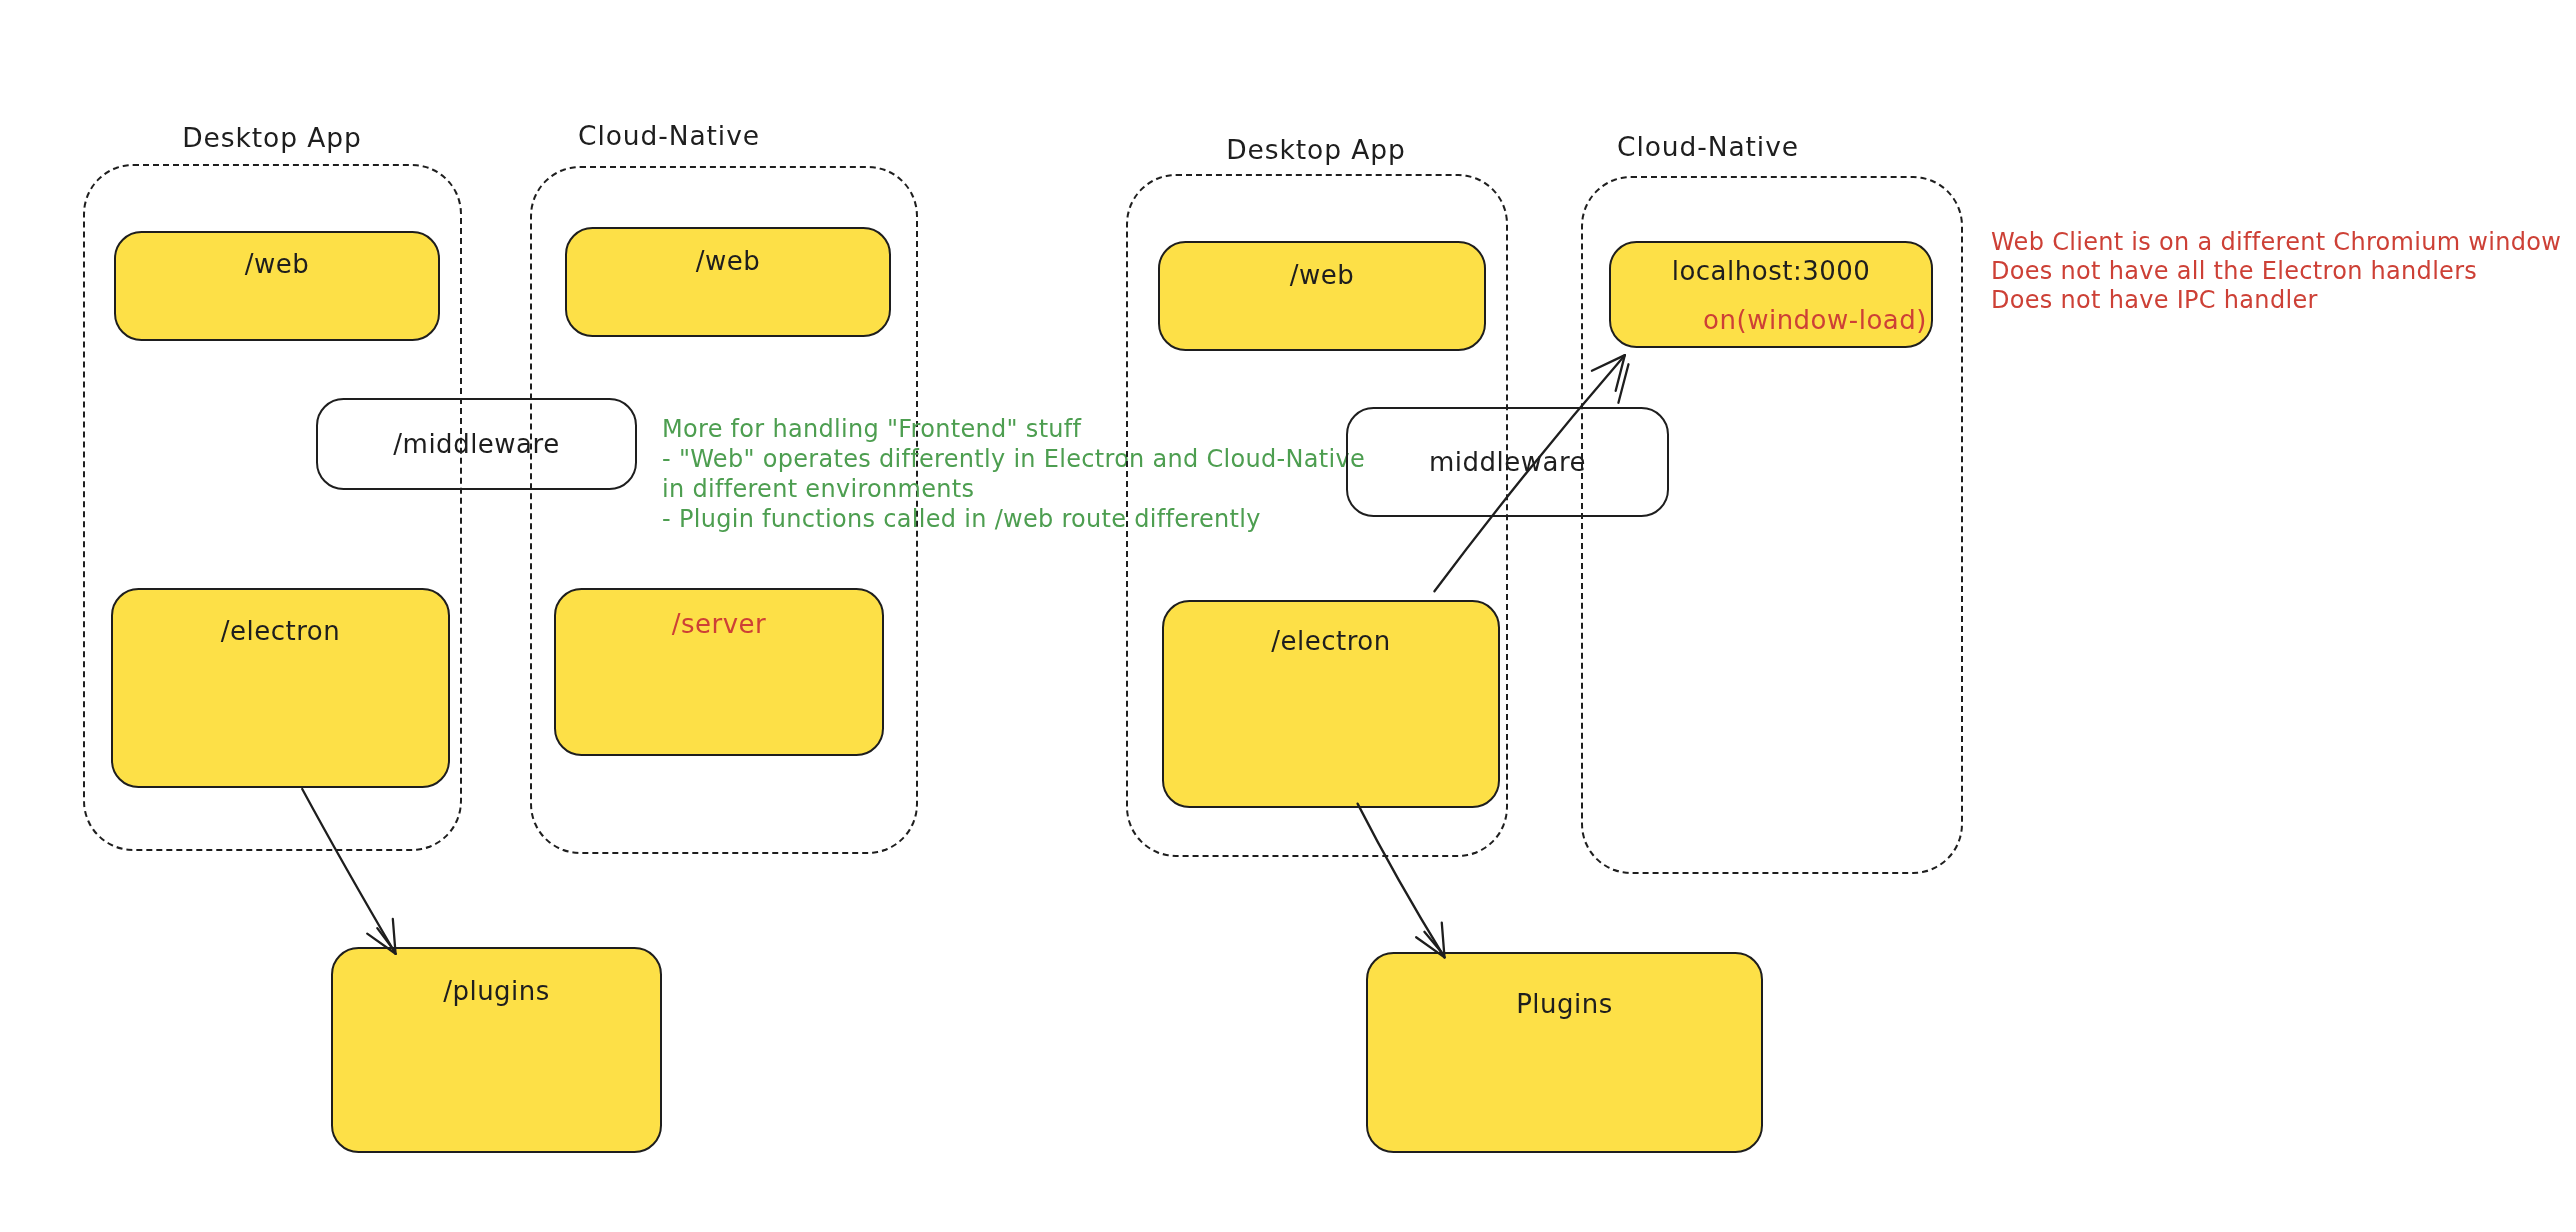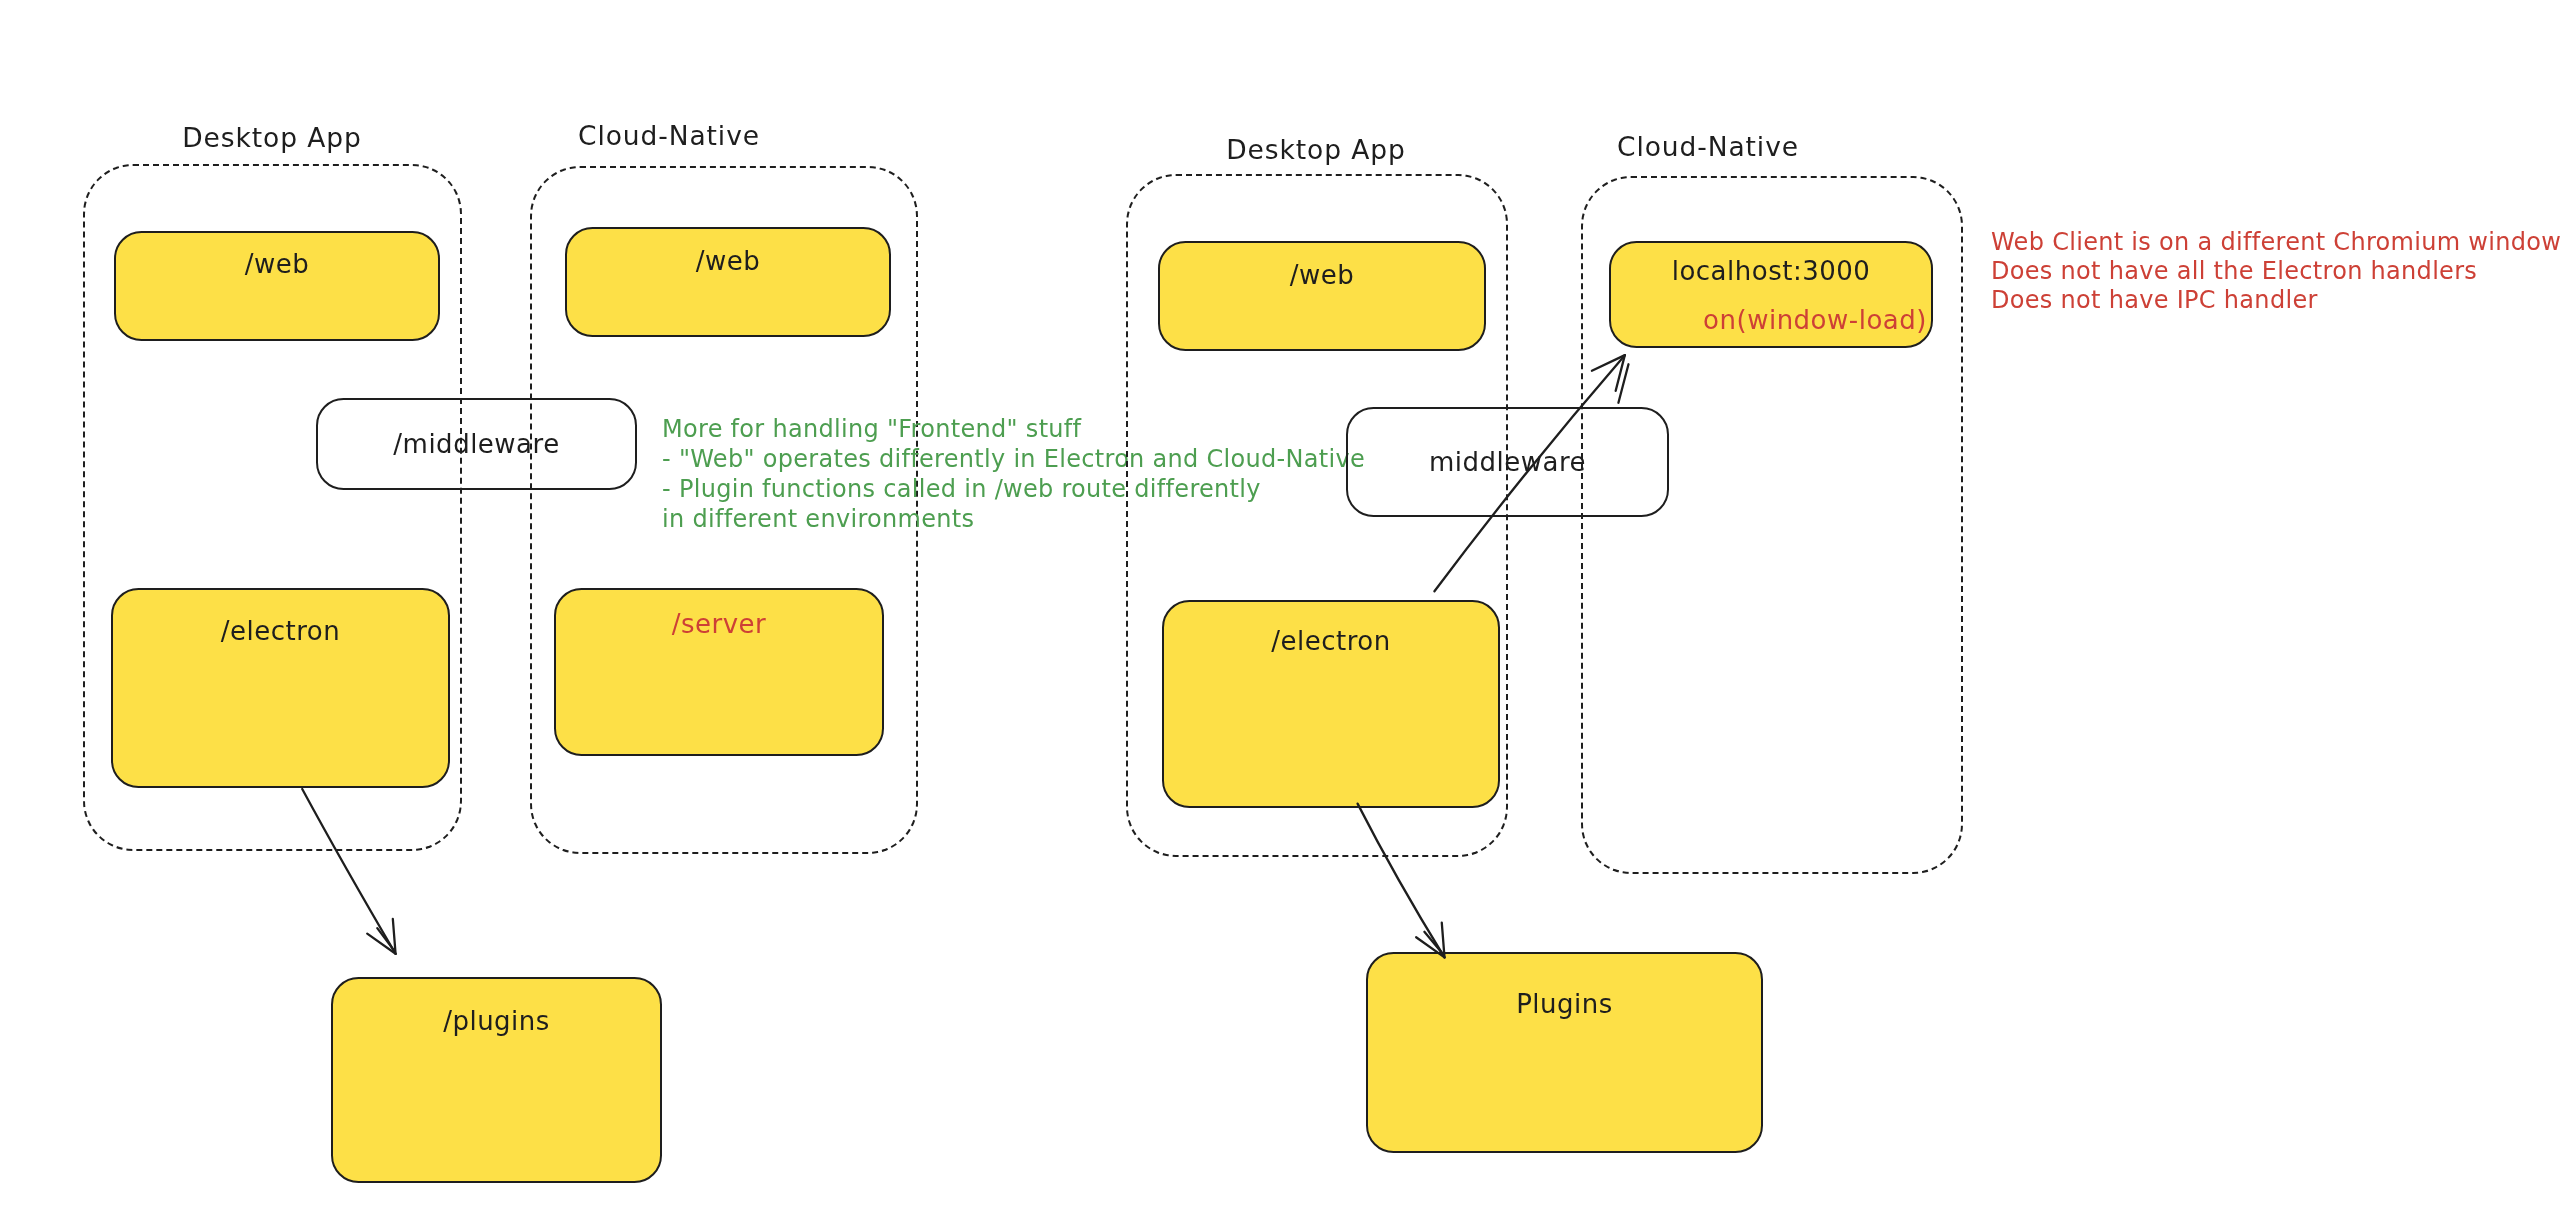--- a/index.html
+++ b/index.html
@@ -88,29 +88,29 @@
   </div>
 
   <div class="box" style="left:111px;top:588px;width:339px;height:200px;">
     <span class="box-label" style="top:26px;">/electron</span>
   </div>
 
   <div class="box" style="left:554px;top:588px;width:330px;height:168px;">
     <span class="box-label red-text" style="top:19px;">/server</span>
   </div>
 
-  <div class="box" style="left:331px;top:977px;width:331px;height:206px;">
+  <div class="box" style="left:331px;top:947px;width:331px;height:206px;">
     <span class="box-label" style="top:26.5px;">/plugins</span>
   </div>
 
   <div class="note green" style="left:662px;top:414px;">
     <div>More for handling "Frontend" stuff</div>
     <div>- "Web" operates differently in Electron and Cloud-Native</div>
+    <div>in different environments</div>
     <div>- Plugin functions called in /web route differently</div>
-    <div>in different environments</div>
   </div>
 
   <div class="group-title" style="left:1316px;top:149px;">Desktop App</div>
   <div class="group-title" style="left:1708px;top:146px;">Cloud-Native</div>
 
   <div class="group" style="left:1126px;top:174px;width:382px;height:683px;"></div>
   <div class="group" style="left:1581px;top:176px;width:382px;height:698px;"></div>
 
   <div class="box" style="left:1158px;top:241px;width:328px;height:110px;">
     <span class="box-label" style="top:17.4px;">/web</span>

